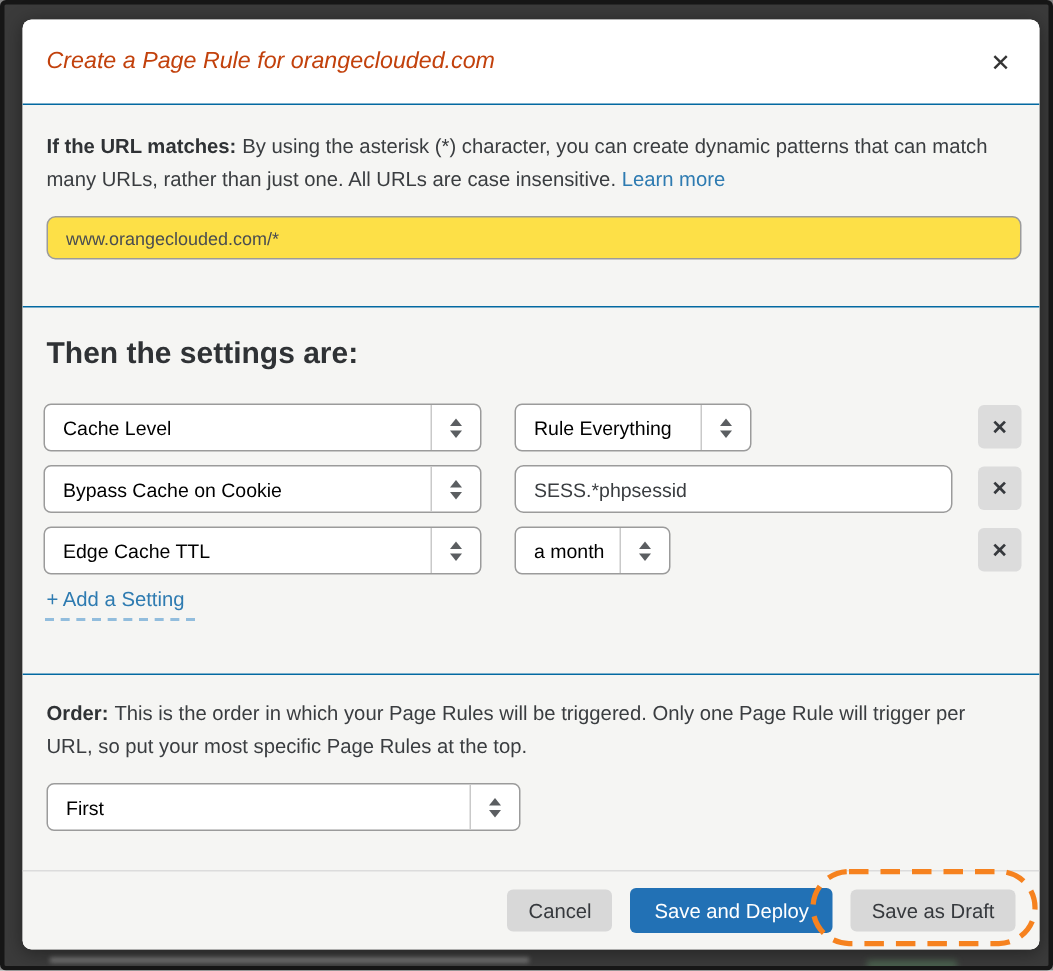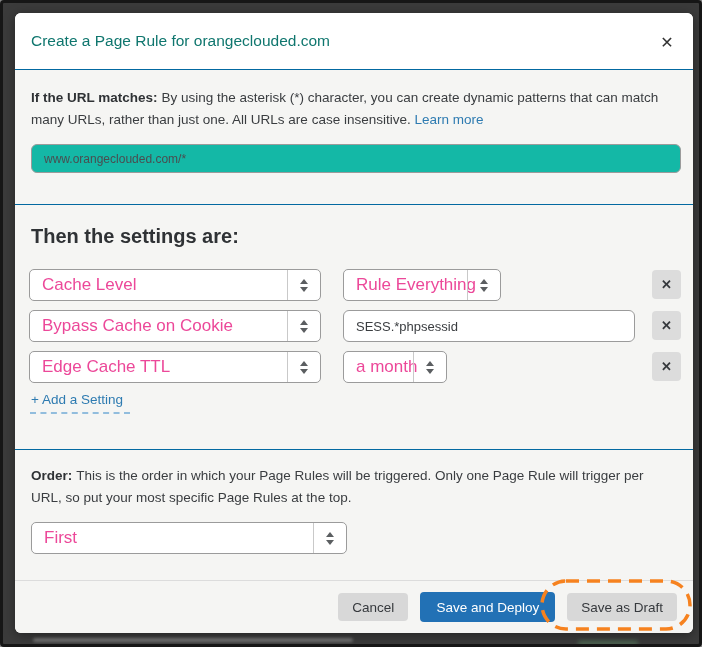--- a/index.html
+++ b/index.html
@@ -22,52 +22,52 @@
   .modal {
     position:absolute; left:12px; top:10px; width:678px; height:620px;
     background:#fff; border-radius:6px; overflow:hidden;
     box-shadow:0 2px 12px rgba(0,0,0,.4);
   }
 
   .modal-header {
     position:relative; height:56px; background:#fff;
     display:flex; align-items:center; padding:0 16px;
   }
-  .modal-title { font-size:15.5px; color:#0f766e; font-weight:400; }
+  .modal-title { font-size:15.5px; color:#c2410c; font-weight:400;font-style:italic; }
   .close-btn {
     position:absolute; right:14px; top:17px; width:24px; height:24px;
     display:flex; align-items:center; justify-content:center;
     font-size:16px; color:#333; cursor:pointer; background:none; border:none;
   }
 
   .section { background:#f5f5f3; border-top:1px solid #0369a1; position:relative; }
   .sec-url      { height:135px; padding:17px 16px 0; }
   .sec-settings { height:245px; }
   .sec-order    { height:131px; padding:15px 16px 0; }
 
   .body-text { font-size:13.5px; line-height:22px; color:#3a3d40; }
   .bold-lead { font-weight:700; color:#2f3235; margin-right:4px; }
   .link { color:#2e7bb1; text-decoration:none; cursor:pointer; }
 
   .text-input {
     display:block; width:650px; height:29px; margin-top:13px;
-    border:1px solid #9b9b9b; border-radius:6px; background:#14b8a6;
+    border:1px solid #9b9b9b; border-radius:6px; background:#fde047;
     font-size:12px; color:#4a4d50; padding:0 12px;
     font-family:"Liberation Sans", sans-serif;
   }
 
   .settings-heading { position:absolute; left:16px; top:20px; font-size:20px; font-weight:700; color:#2f3235; }
 
   .setting-row { position:absolute; left:14px; right:12px; height:32px; }
 
   .sel {
     position:relative; height:32px; background:#fff;
     border:1px solid #9b9b9b; border-radius:5px; cursor:pointer;
     display:inline-flex; align-items:center; padding:0 46px 0 12px;
-    font-size:17px; color:#ec4899; vertical-align:top;
+    font-size:13px; color:#000000; vertical-align:top;
   }
   .sel .sel-label { white-space:nowrap; }
   .sel .arrows {
     position:absolute; top:0; right:0; width:33px; height:100%;
     border-left:1px solid #c9c9c9; display:flex; flex-direction:column;
     align-items:center; justify-content:center; gap:3px;
   }
   .tri-up   { width:0; height:0; border-left:4px solid transparent; border-right:4px solid transparent; border-bottom:5px solid #5b5e61; }
   .tri-down { width:0; height:0; border-left:4px solid transparent; border-right:4px solid transparent; border-top:5px solid #5b5e61; }
 

